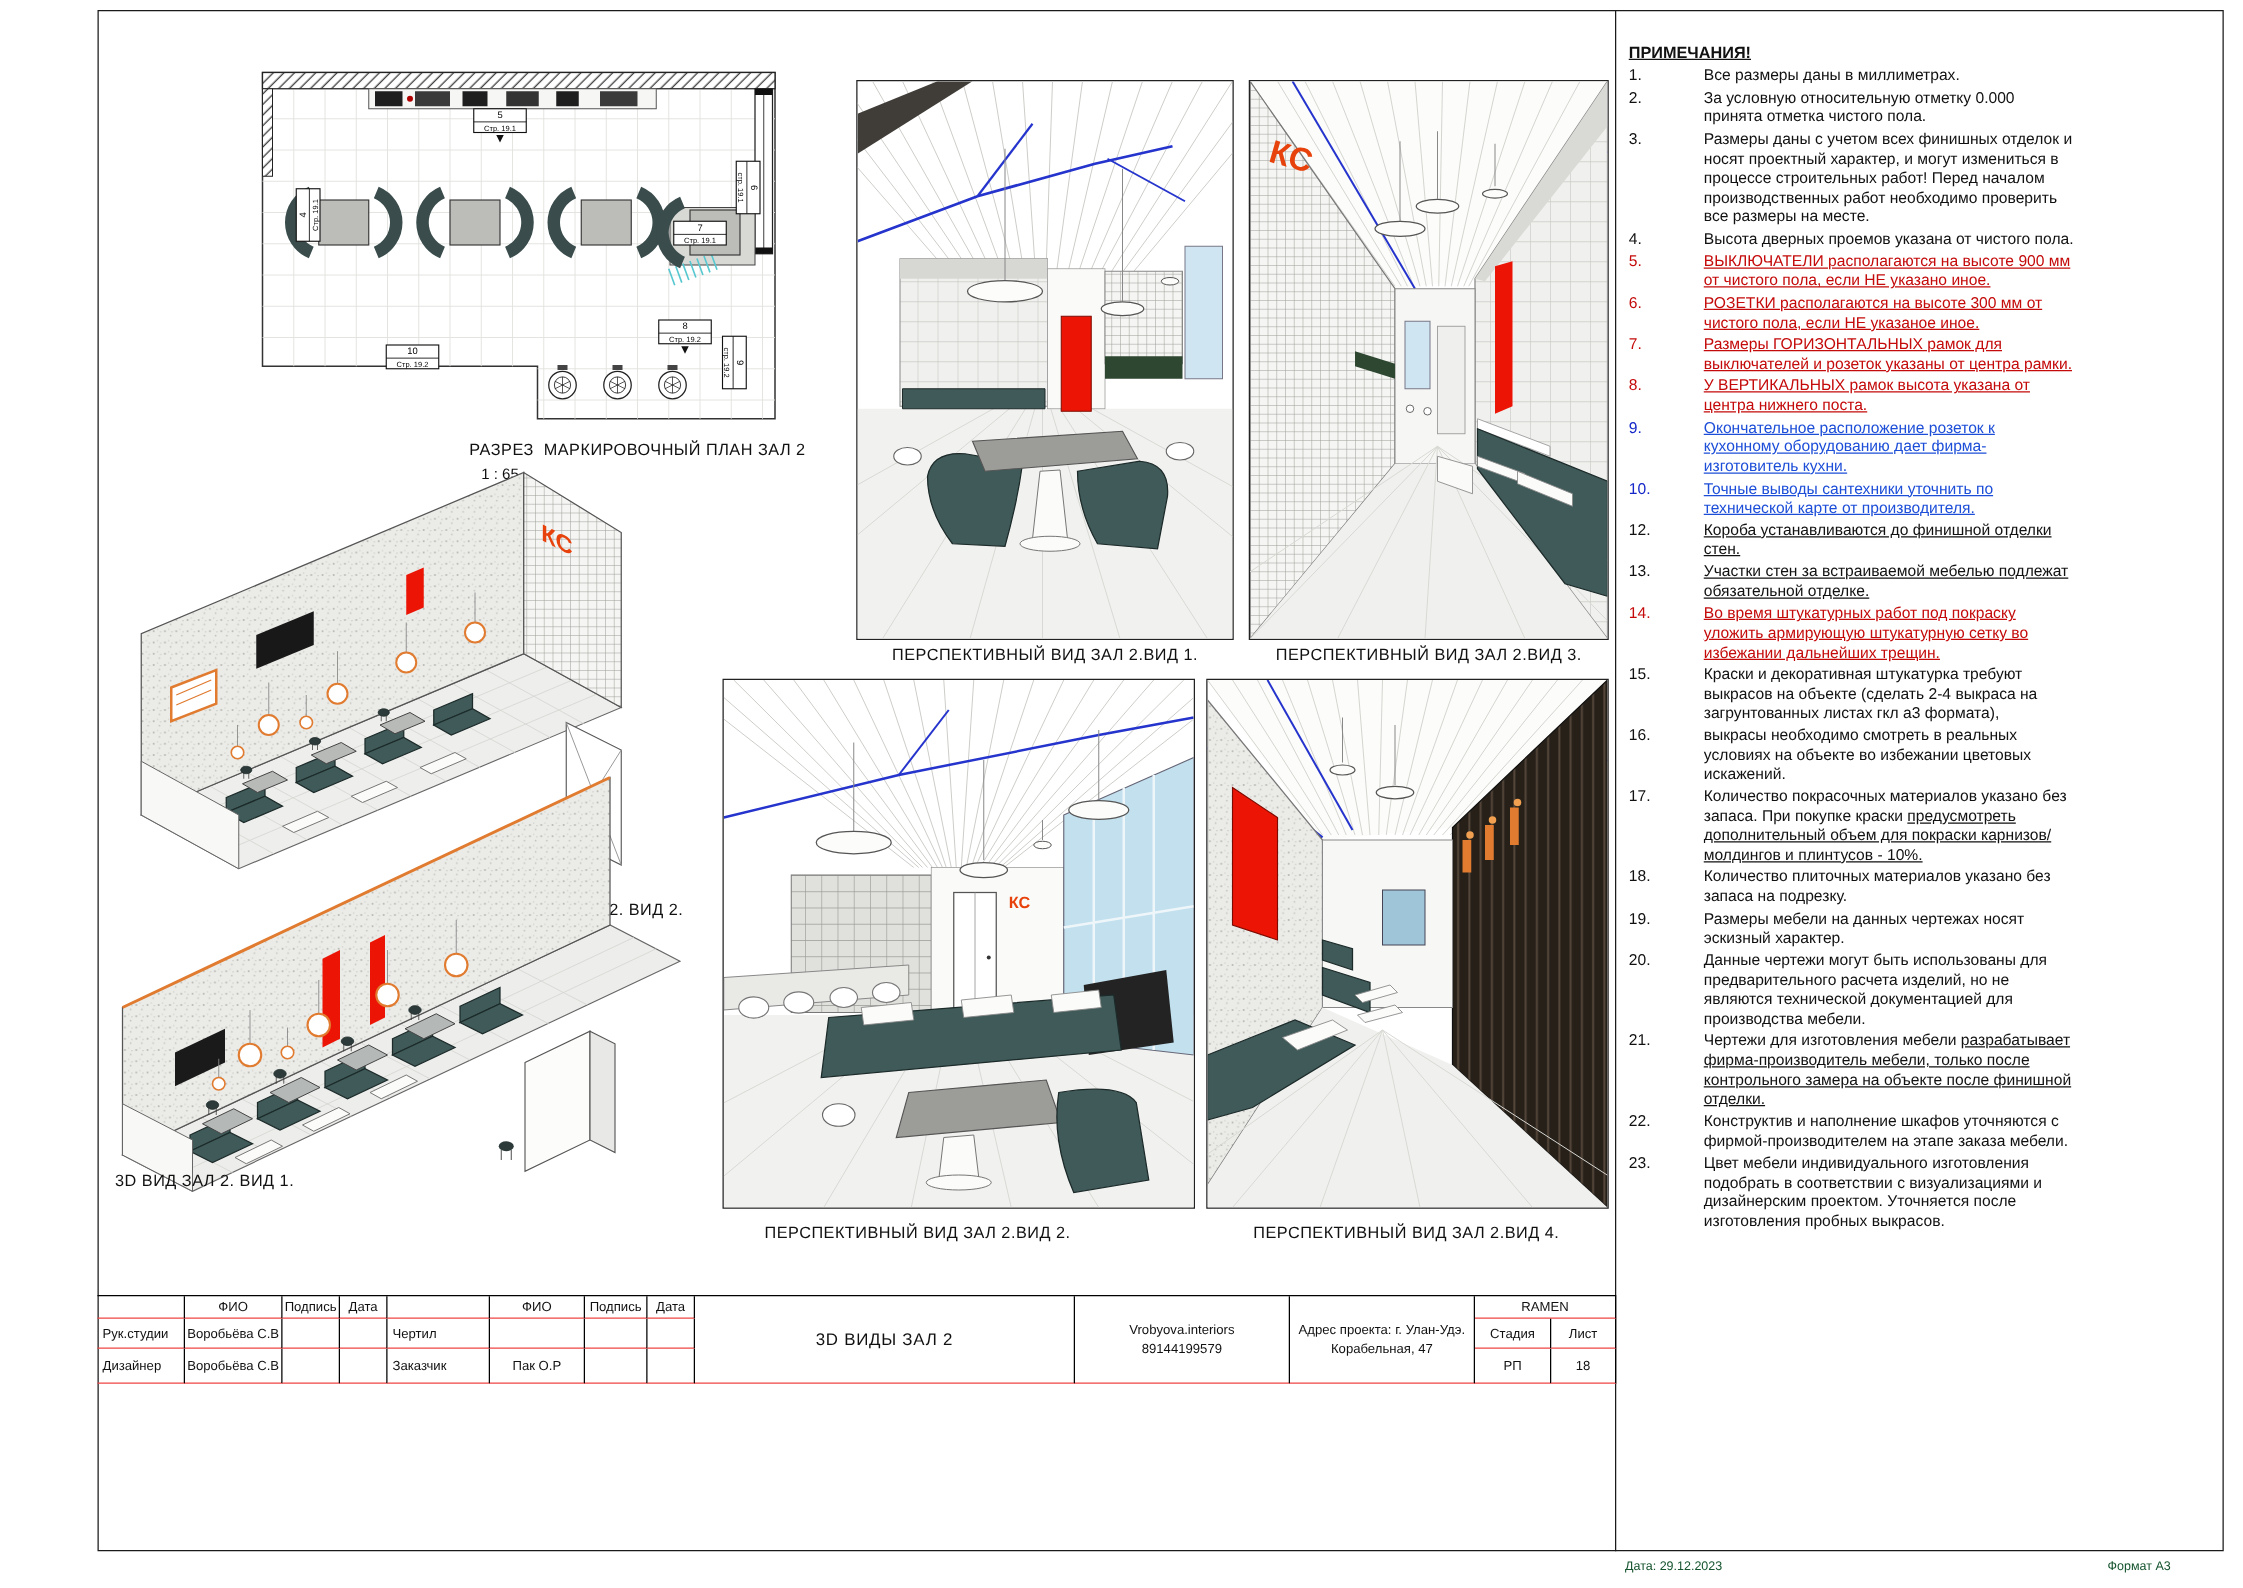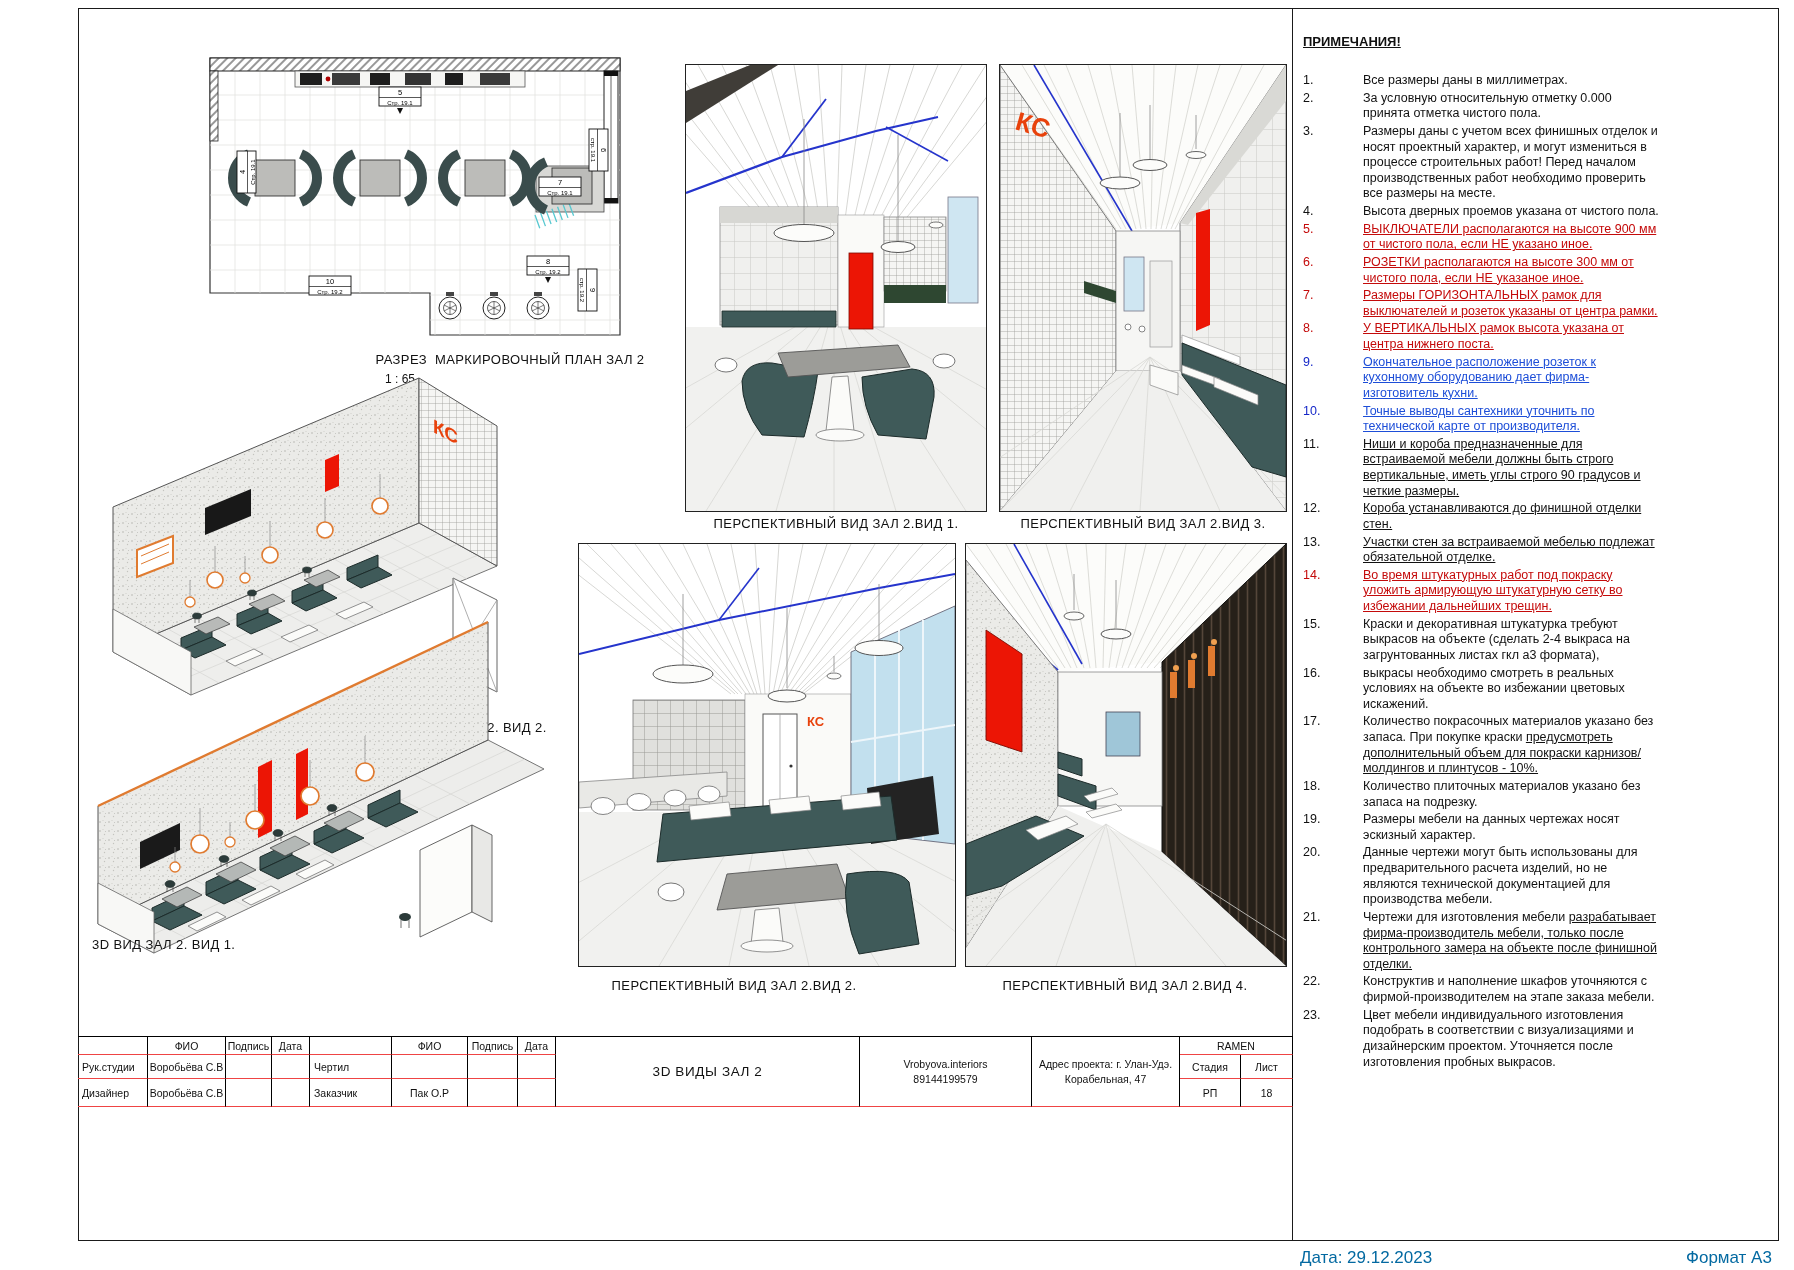--- a/index.html
+++ b/index.html
@@ -11,42 +11,42 @@
   .frame{left:78px;top:8px;width:1701px;height:1233px;border:1.6px solid #1a1a1a;box-sizing:border-box;}
   
   .cap{position:absolute;font-size:13px;letter-spacing:.4px;color:#111;white-space:pre;}
   .cap.center{text-align:center;}
   .plan-scale{position:absolute;font-size:12px;text-align:center;}
   
   .pbox{position:absolute;border:1.2px solid #222;background:#fff;overflow:hidden;box-sizing:border-box;}
   
   .notes{left:1292px;top:8px;width:487px;height:1233px;border-left:1.5px solid #1a1a1a;
          box-sizing:border-box;padding:26px 120px 12px 10px;}
-  .notes-title{font-size:13px;font-weight:bold;text-decoration:underline;margin-bottom:24px;}
+  .notes-title{font-size:13px;font-weight:bold;text-decoration:underline;margin-bottom:4px;}
   .note{display:flex;margin-bottom:2px;font-size:12.5px;line-height:1.25;}
   .nn{flex:0 0 21px;}
   .nt{flex:1;margin-left:39px;}
   .seg[data-style="red"]{color:#c40a0a;text-decoration:underline;}
   .nn[data-style="red"]{color:#c40a0a;}
   .seg[data-style="blue"]{color:#1d4ed8;text-decoration:underline;}
   .nn[data-style="blue"]{color:#1527c8;}
   .seg[data-style="u"]{text-decoration:underline;}
   .segu{text-decoration:underline;}
   
   .tblock{left:78px;top:1036px;width:1215px;height:70px;border-top:1.5px solid #000;box-sizing:content-box;
           display:grid;grid-template-columns:70px 78px 46px 38px 82px 76px 50px 38px 304px 172px 148px 61px 52px;
           grid-template-rows:18px 24px 28px;font-size:10.5px;}
   .tb{border-right:1px solid #000;border-bottom:1px solid #ef4444;display:flex;align-items:center;
       justify-content:center;text-align:center;overflow:hidden;}
   .tb.lbl{justify-content:flex-start;padding-left:4px;}
   .tb.span3{grid-row:span 3;}
   .tb.cols2{grid-column:span 2;}
   .tb.big{font-size:13.5px;letter-spacing:.6px;}
   .tb .two{line-height:1.35;}
-  .footer-txt{position:absolute;font-size:17px;color:#0369a1;}
+  .footer-txt{position:absolute;font-size:10px;color:#14532d;}
   
   .mnum{font-size:7.5px;text-anchor:middle;}
   .mref{font-size:6px;text-anchor:middle;}
 </style>
 </head>
 <body>
 
 <svg width="0" height="0" class="abs">
   <defs>
     <pattern id="hatch" width="6" height="6" patternUnits="userSpaceOnUse" patternTransform="rotate(45)">
@@ -523,24 +523,20 @@
     </div>
   <div class="note">
       <span class="nn" data-style="blue">9.</span>
       <span class="nt"><span class="seg" data-style="blue">Окончательное расположение розеток к кухонному оборудованию дает фирма-изготовитель кухни.</span><span class="segu"></span></span>
     </div>
   <div class="note">
       <span class="nn" data-style="blue">10.</span>
       <span class="nt"><span class="seg" data-style="blue">Точные выводы сантехники уточнить по технической карте от производителя.</span><span class="segu"></span></span>
     </div>
   <div class="note">
-      <span class="nn" data-style="u">11.</span>
-      <span class="nt"><span class="seg" data-style="u">Ниши и короба предназначенные для встраиваемой мебели должны быть строго вертикальные, иметь углы строго 90 градусов и четкие размеры.</span><span class="segu"></span></span>
-    </div>
-  <div class="note">
       <span class="nn" data-style="u">12.</span>
       <span class="nt"><span class="seg" data-style="u">Короба устанавливаются до финишной отделки стен.</span><span class="segu"></span></span>
     </div>
   <div class="note">
       <span class="nn" data-style="u">13.</span>
       <span class="nt"><span class="seg" data-style="u">Участки стен за встраиваемой мебелью подлежат обязательной отделке.</span><span class="segu"></span></span>
     </div>
   <div class="note">
       <span class="nn" data-style="red">14.</span>
       <span class="nt"><span class="seg" data-style="red">Во время штукатурных работ под покраску уложить  армирующую штукатурную сетку  во избежании дальнейших трещин.</span><span class="segu"></span></span>

